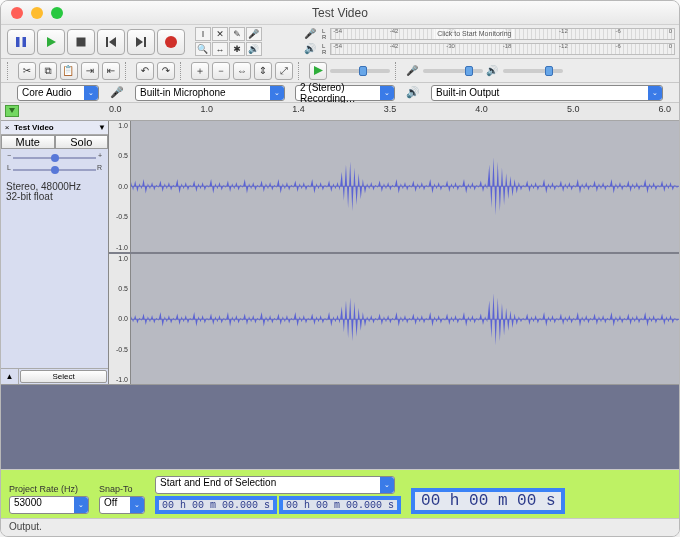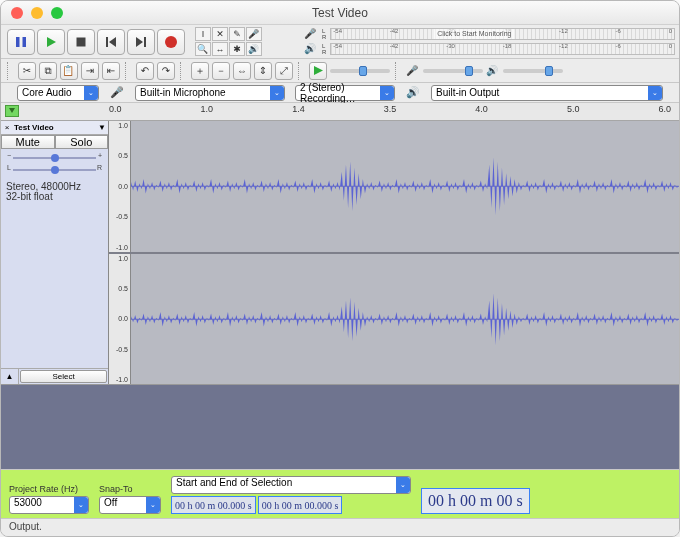--- a/index.html
+++ b/index.html
@@ -58,21 +58,21 @@
 .wave:last-child { border-bottom: none; }
 .vscale { width: 22px; background: #e8e8e8; border-right: 1px solid #888; font-size: 7px; color: #333; display: flex; flex-direction: column; justify-content: space-between; padding: 1px 2px; text-align: right; }
 .wave svg { flex: 1; display: block; }
 .empty { height: 84px; background: #6f748f; }
 .bottombar { padding: 4px 8px; background: #bef264; border-top: 1px solid #c8c8c8; }
 .sel-row { display: flex; align-items: flex-end; gap: 10px; height: 40px; }
 .selcol { display: flex; flex-direction: column; gap: 2px; }
 .selcol .lbl { font-size: 9px; color: #333; }
 .selbox { height: 18px; border: 1px solid #888; background: #fff; border-radius: 3px; font-size: 10px; padding: 0 4px; display: flex; align-items: flex-start; position: relative; cursor: pointer; }
 .selbox .arrow { position: absolute; right: 0; top: 0; bottom: 0; width: 14px; background: #3a7be8; border-radius: 0 3px 3px 0; color:#fff; font-size:7px; display:flex; align-items:center; justify-content:center; }
-.timecounter { background: #dde2ec; border: 1px solid #3b82f6; padding: 1px 3px; font-family: Liberation Serif, serif; font-size: 10px; letter-spacing: 0; color: #2b3a8a; height: 18px; display: flex; align-items: center; }
+.timecounter { background: #dde2ec; border: 4px solid #3b82f6; padding: 1px 3px; font-family: Liberation Mono, monospace; font-size: 10px; letter-spacing: 0; color: #2b3a8a; height: 18px; display: flex; align-items: center; }
 .timecounter.big { font-size: 16px; height: 26px; padding: 0 6px; background: #e4e8f0; }
 .doublecounter { display: flex; gap: 2px; }
 .statusbar { height: 18px; background: #ececec; border-top: 1px solid #c8c8c8; font-size: 10px; color: #444; padding: 2px 8px; }
 svg .waveform { fill: #5a62d4; }
 svg .midline { stroke: #4048b0; stroke-width: 0.5; }
 </style>
 </head>
 <body>
 
 <div class="window">
@@ -307,21 +307,21 @@
     <div class="sel-row">
       <div class="selcol">
         <span class="lbl">Project Rate (Hz)</span>
         <div class="selbox" style="width:80px">
             <span>53000</span>
             <span class="arrow">⌄</span>
           </div>
       </div>
       <div class="selcol">
         <span class="lbl">Snap-To</span>
-        <div class="selbox" style="width:62px">
+        <div class="selbox" style="width:46px">
             <span>Off</span>
             <span class="arrow">⌄</span>
           </div>
       </div>
       <div class="selcol">
         <div class="selbox" style="width:240px">
             <span>Start and End of Selection</span>
             <span class="arrow">⌄</span>
           </div>
         <div class="doublecounter">

